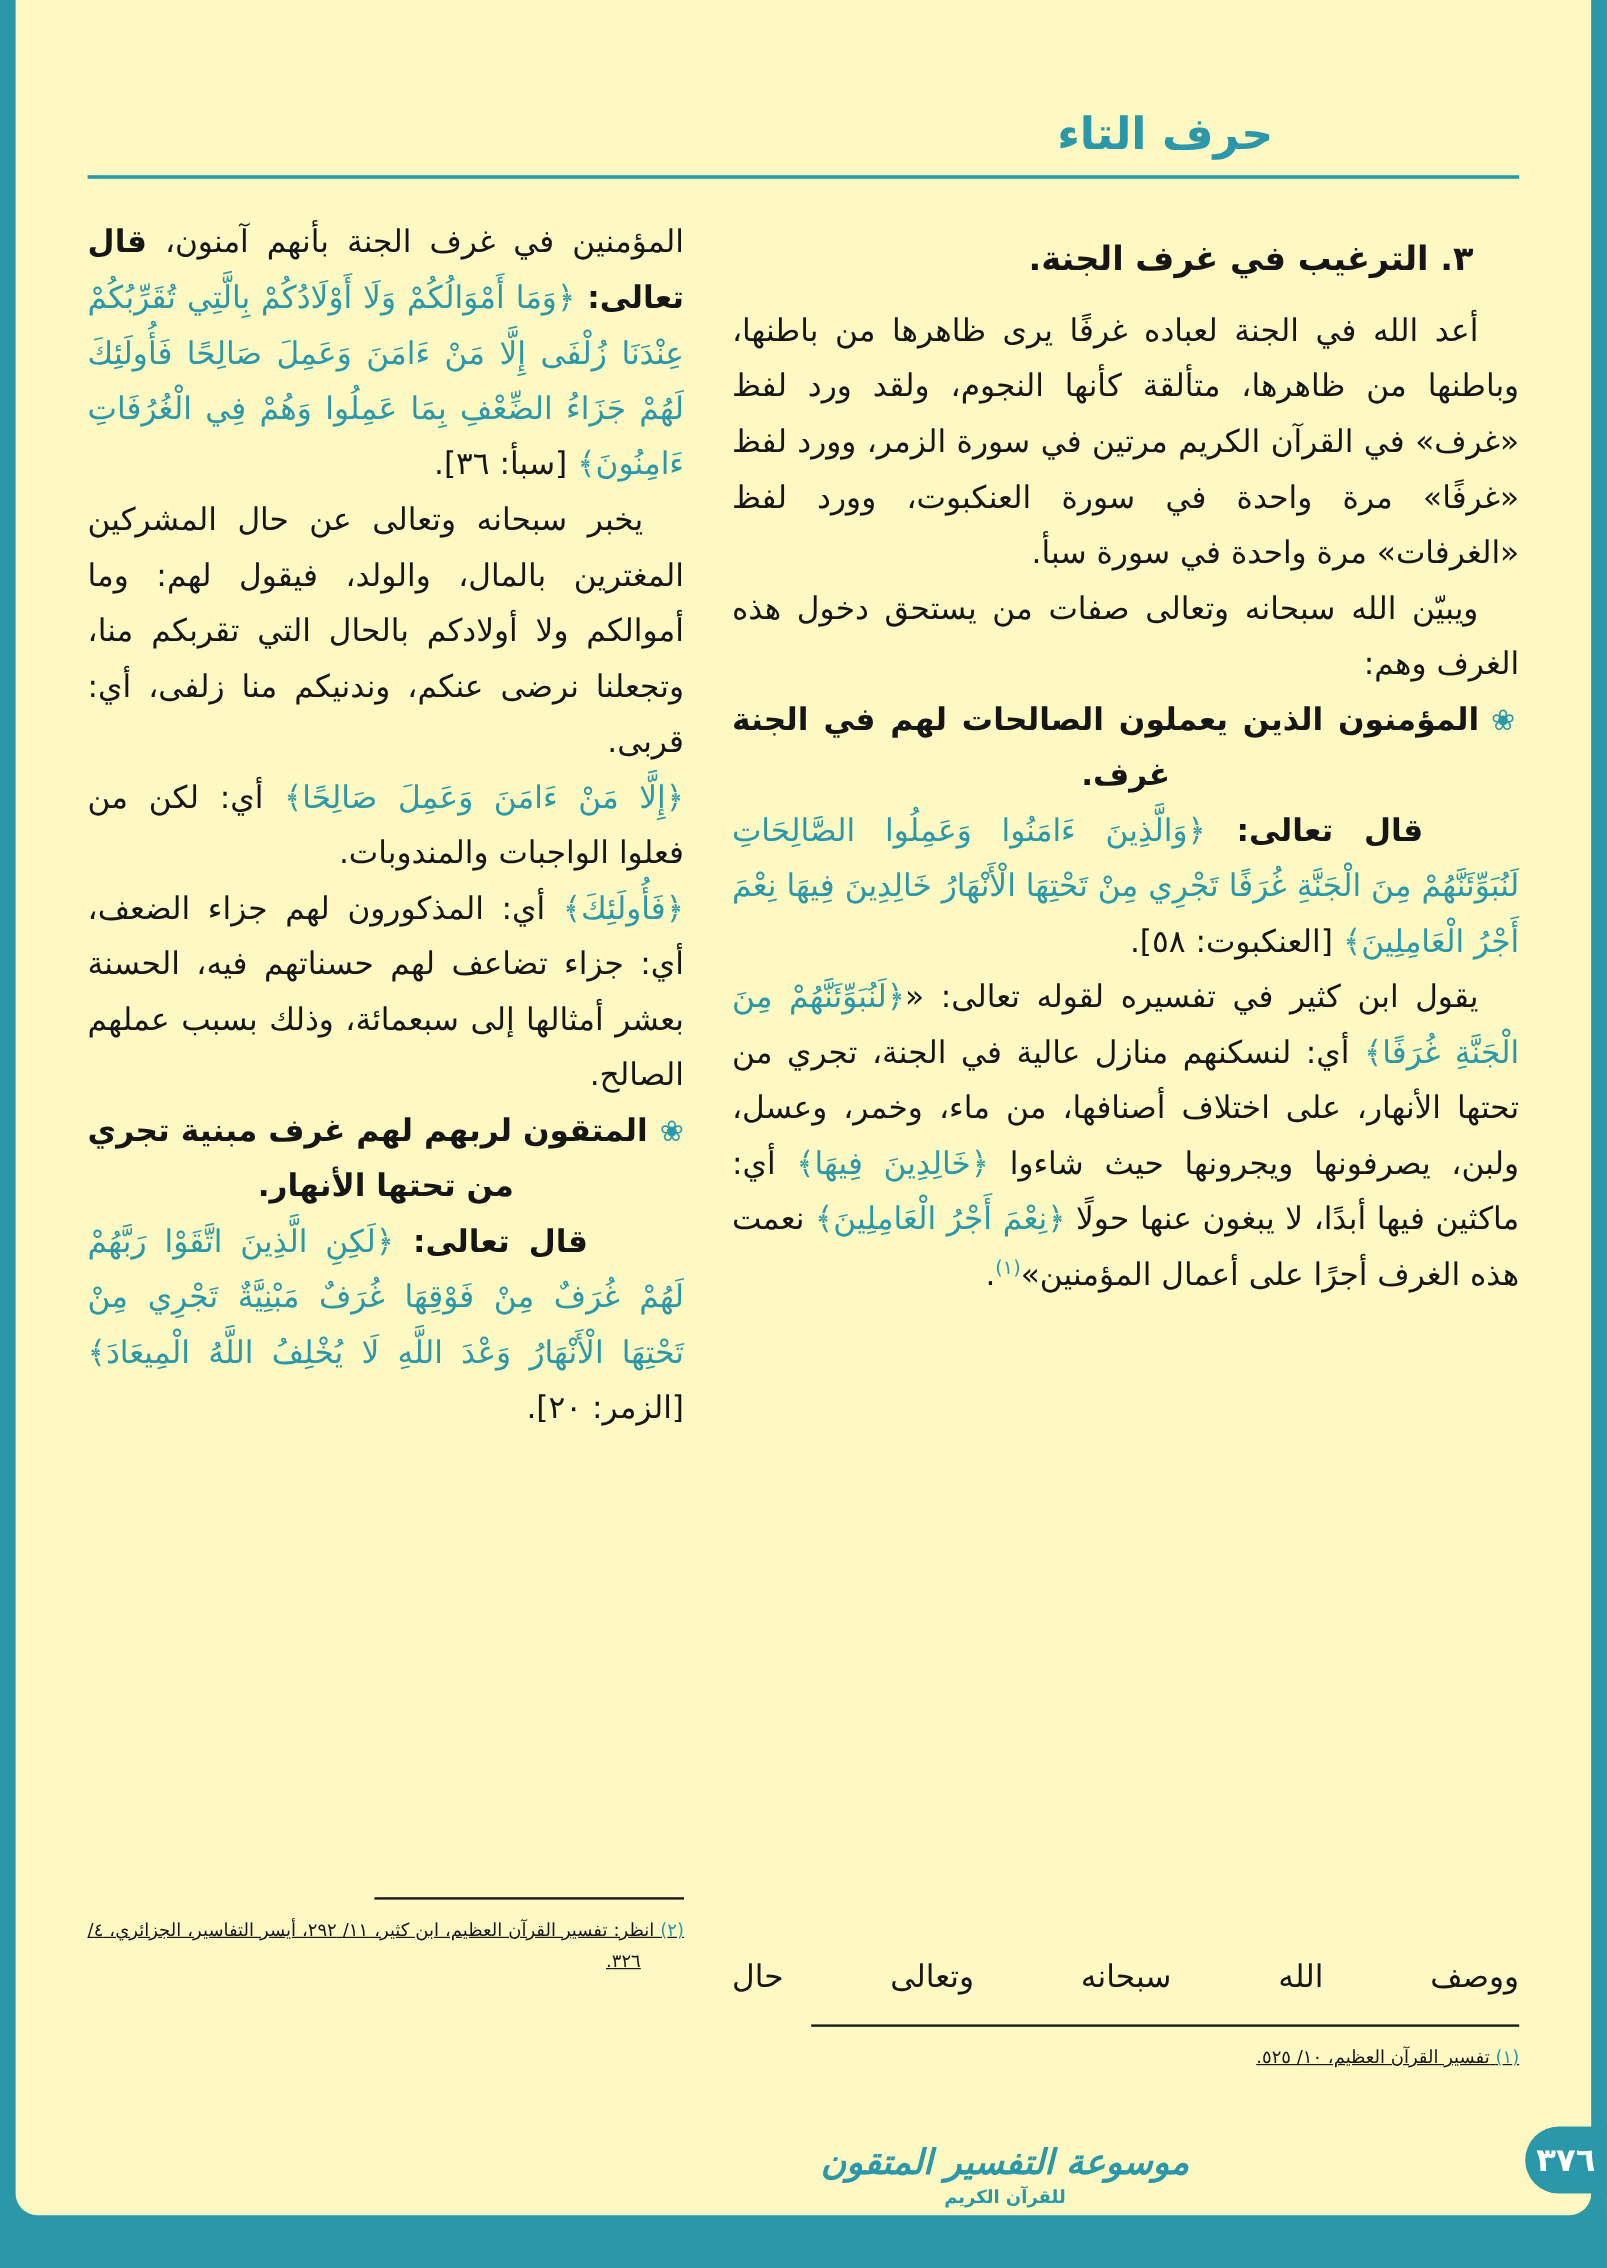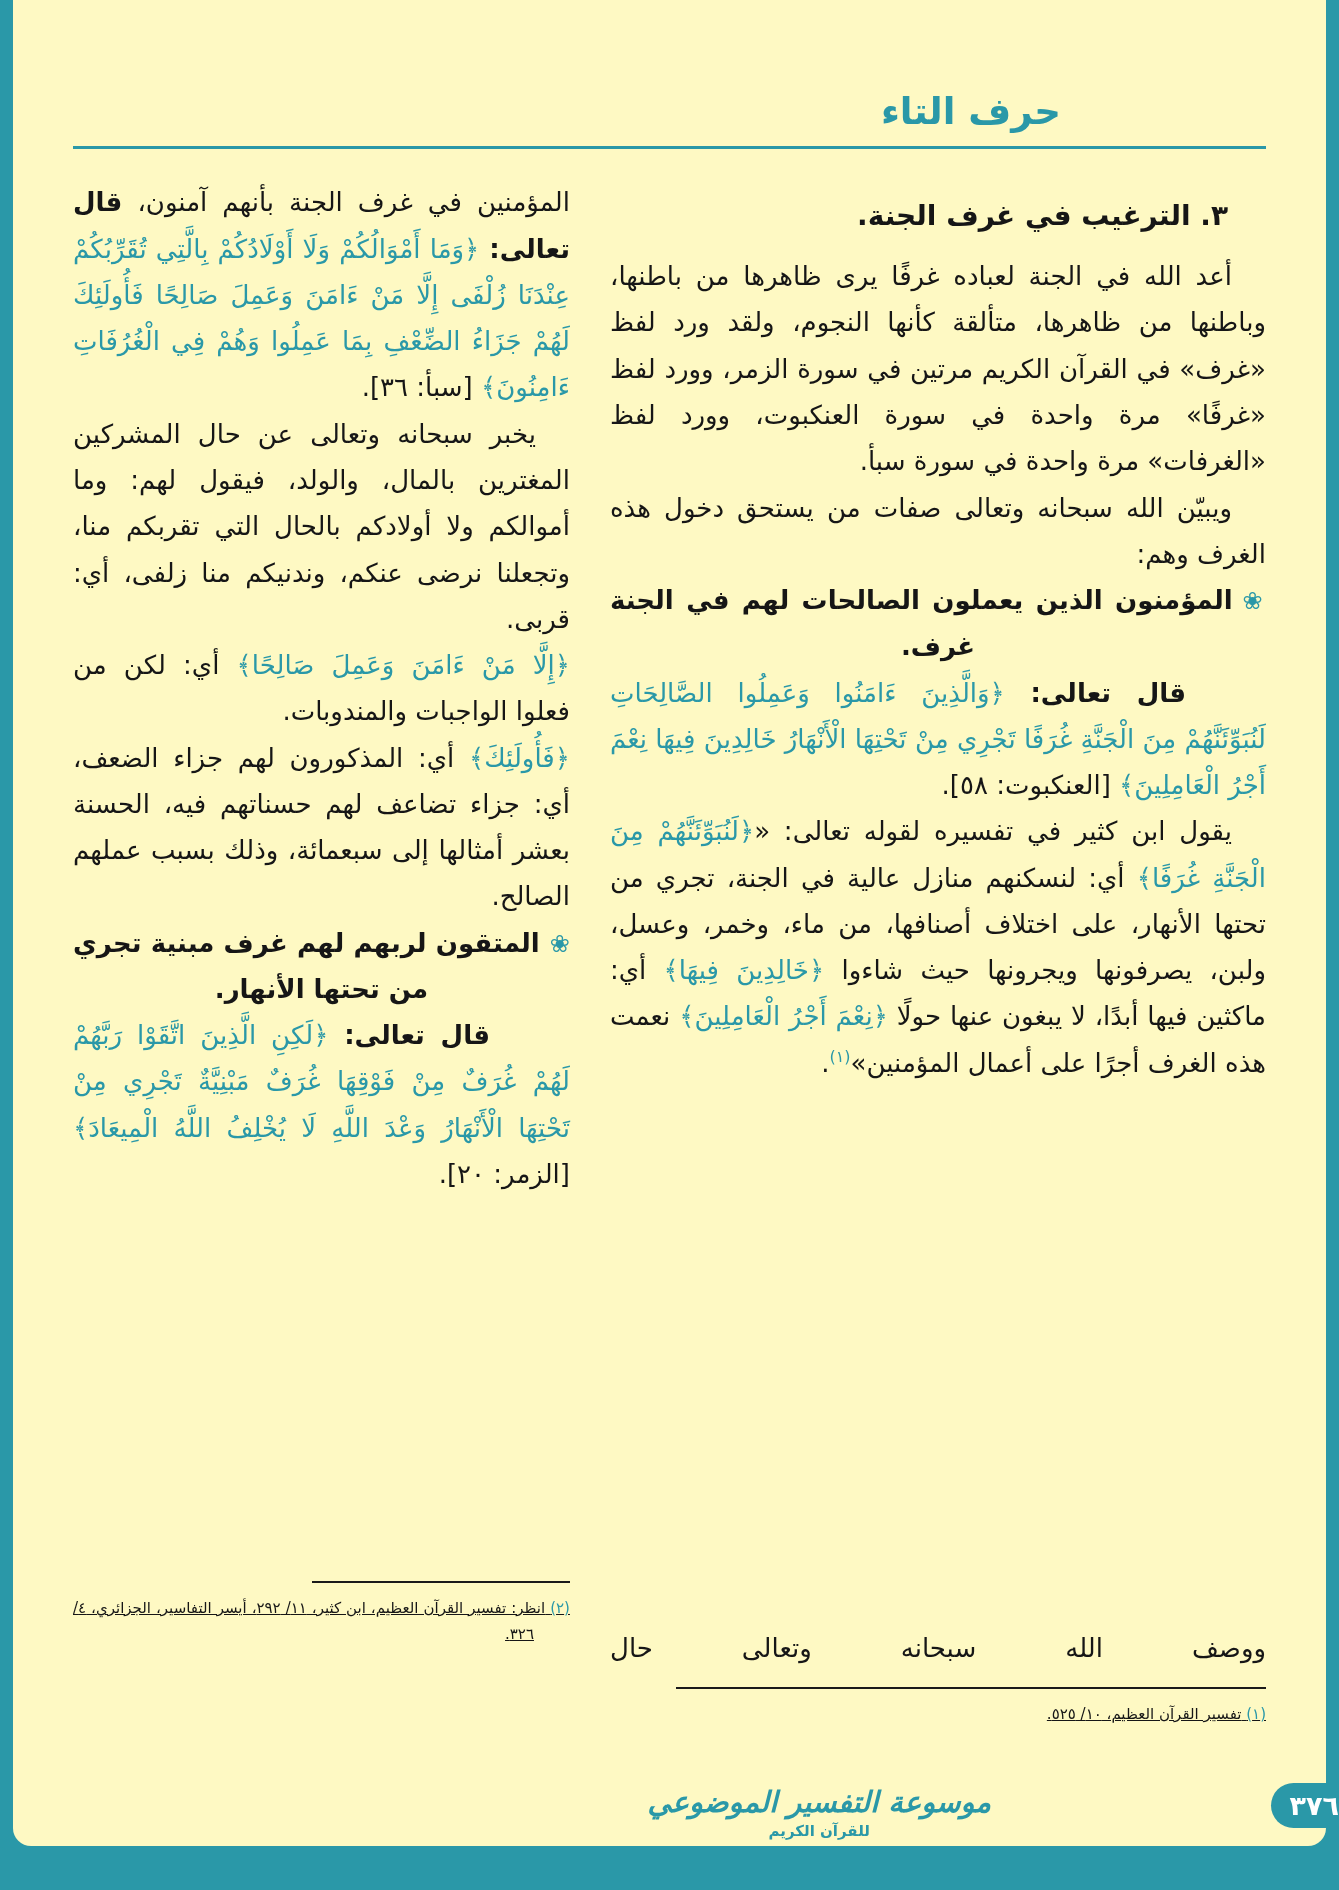--- a/index.html
+++ b/index.html
@@ -40,22 +40,22 @@
   .fn-rule{height:2px;background:#1a1a1a;margin-bottom:12px;}
   .fn-rule-wide{width:90%;}
   .fn-rule-short{width:52%;}
   .fn-line{margin:0;font-size:15px;line-height:1.75;color:var(--ink);text-align:justify;
            padding-right:36px;text-indent:-36px;text-decoration:underline;}
   .fn-marker{color:var(--accent);}
   .fnref{color:var(--accent);font-size:16px;vertical-align:super;line-height:1;}
   .logo{position:absolute;right:348px;bottom:50px;text-align:center;color:var(--accent);direction:rtl;}
   .logo-l1{font-size:29px;font-weight:bold;font-style:italic;line-height:1.15;}
   .logo-l2{font-size:15px;font-weight:bold;margin-top:3px;}
-  .page-badge{position:absolute;right:0;bottom:62px;width:68px;height:45px;background:var(--accent);
-              border-radius:30px 0 0 30px;display:flex;align-items:center;justify-content:flex-end;}
+  .page-badge{position:absolute;right:0;bottom:62px;width:68px;height:56px;background:var(--accent);
+              border-radius:30px 0 0 30px;display:flex;align-items:center;justify-content:center;}
   .badge-num{color:#ffffff;font-size:27px;font-weight:bold;}
 </style>
 </head>
 <body>
 
 <div class="page">
 
   <div class="strip strip-left"></div>
   <div class="strip strip-right"></div>
   <div class="strip strip-bottom"></div>
@@ -112,21 +112,21 @@
           <p class="fn-line"><span class="fn-marker">(٢)</span> <span>انظر: تفسير القرآن العظيم، ابن كثير، ١١/ ٢٩٢، أيسر التفاسير، الجزائري، ٤/ ٣٢٦.</span></p>
         </div>
 
       </section>
 
     </main>
 
   </div>
 
   <div class="logo">
-    <div class="logo-l1">موسوعة التفسير الموضوعي</div>
+    <div class="logo-l1">موسوعة التفسير المتقون</div>
     <div class="logo-l2">للقرآن الكريم</div>
   </div>
 
   <div class="page-badge">
     <span class="badge-num">٣٧٦</span>
   </div>
 
 </div>
 
 </body></html>

